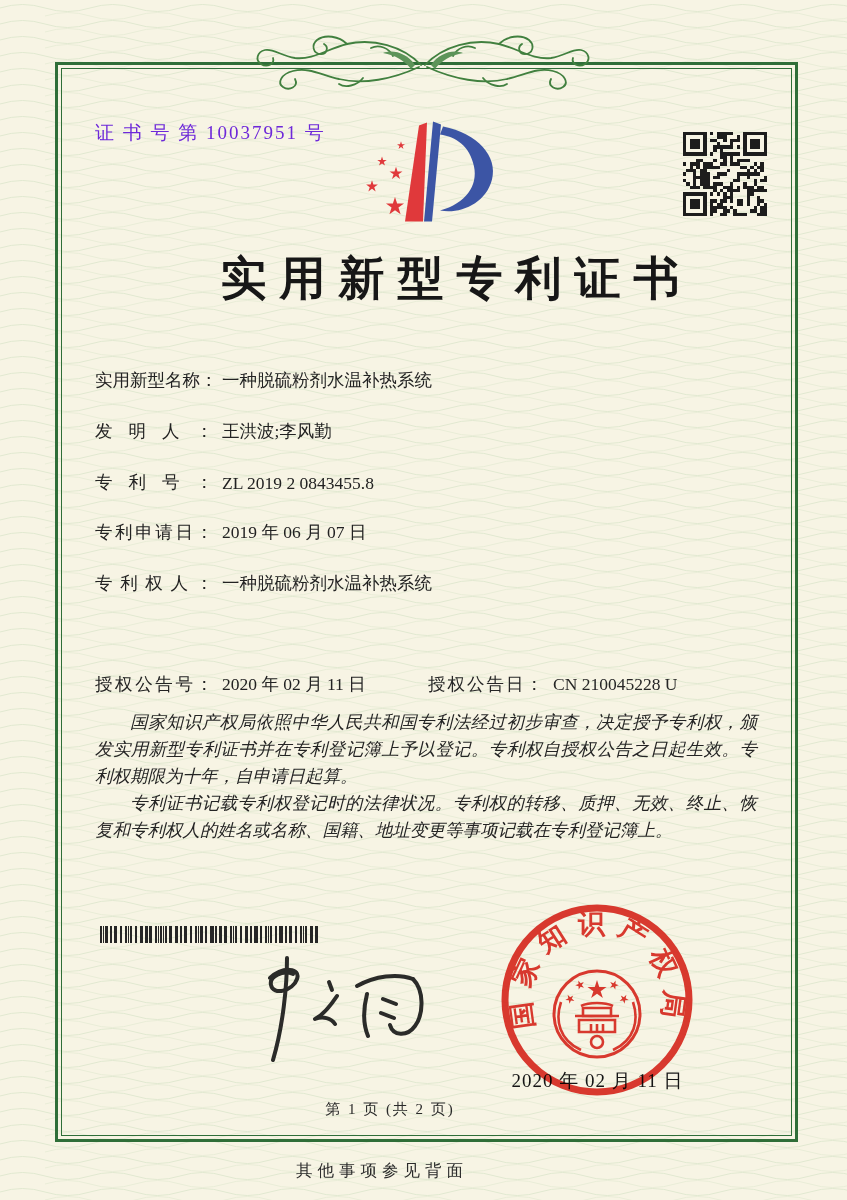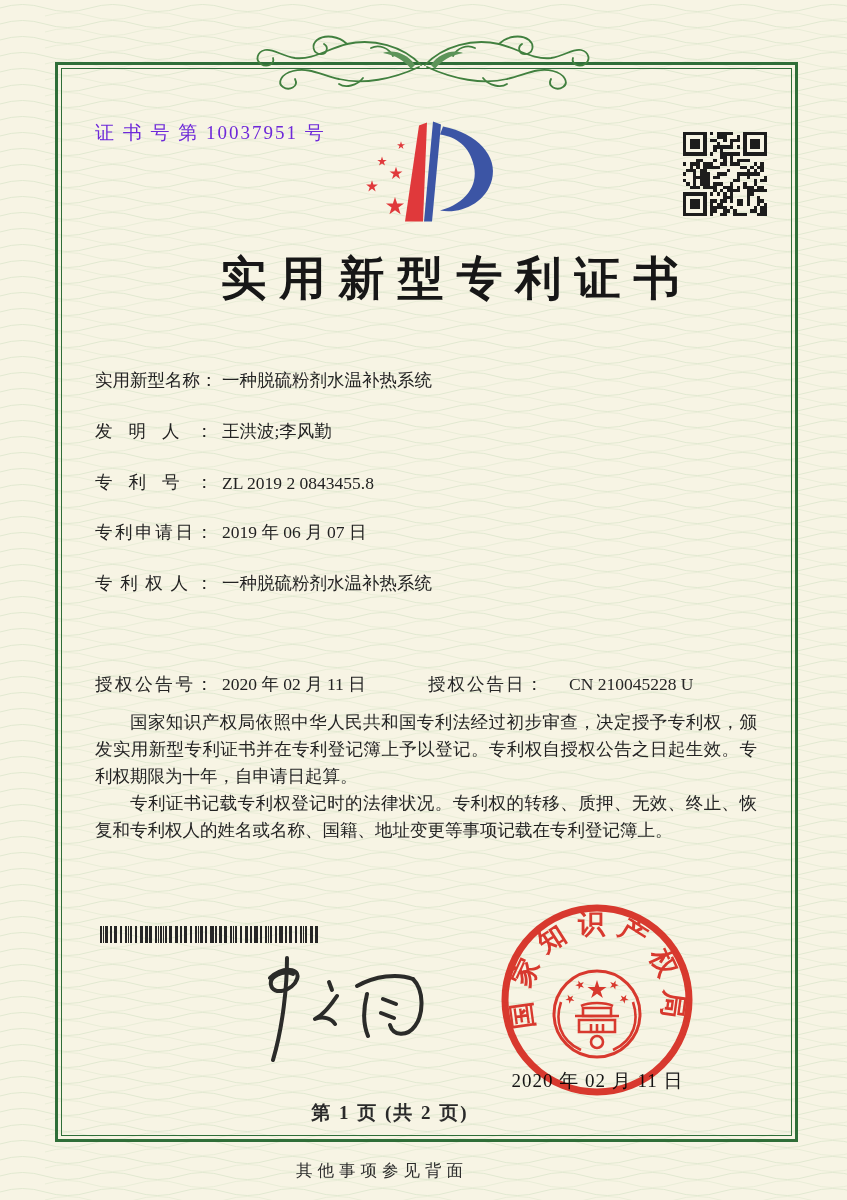--- a/index.html
+++ b/index.html
@@ -36,24 +36,24 @@
     letter-spacing:13px;color:#171717;
   }
   .field{position:absolute;left:95px;font-size:17.5px;color:#222;white-space:nowrap;}
   .field .lbl{
     display:inline-block;width:118px;vertical-align:bottom;
     text-align:justify;text-align-last:justify;
   }
   .field .val{margin-left:9px;}
   .grant-no{position:absolute;left:428px;top:672px;font-size:17.5px;white-space:nowrap;}
   .grant-no .lbl{letter-spacing:2px;}
-  .grant-no .val{margin-left:24px;}
+  .grant-no .val{margin-left:8px;}
   .paras{
     position:absolute;left:95px;top:709px;width:662px;
-    font-size:17.5px;line-height:27px;text-align:justify;color:#242424;
+    font-size:17.5px;line-height:27px;text-align:justify;color:#242424;font-style:italic;
   }
   .paras p{margin:0;text-indent:2em;}
   .barcode{
     position:absolute;left:100px;top:926px;width:220px;height:17px;
     background-image:
       repeating-linear-gradient(90deg,#262626 0 2px,transparent 2px 5px),
       repeating-linear-gradient(90deg,#262626 0 1px,transparent 1px 7px),
       repeating-linear-gradient(90deg,transparent 0 3px,#262626 3px 4px,transparent 4px 11px);
   }
   .officer{position:absolute;left:97px;top:983px;font-size:19px;color:#1e1e1e;}
@@ -62,21 +62,21 @@
   .seal{
     position:absolute;left:495px;top:898px;width:204px;height:204px;
     mix-blend-mode:multiply;opacity:.92;
   }
   .seal-date{
     position:absolute;left:505px;top:1068px;width:185px;
     text-align:center;font-size:19px;color:#151515;letter-spacing:1px;
   }
   .page-no{
     position:absolute;left:55px;top:1100px;width:670px;
-    text-align:center;font-size:19px;letter-spacing:2px;color:#2a2a2a;font-weight:bold;
+    text-align:center;font-size:15px;letter-spacing:2px;color:#2a2a2a;
   }
   .back-note{
     position:absolute;left:0;top:1160px;width:764px;
     text-align:center;font-size:16.5px;letter-spacing:5px;color:#2a2a2a;
   }
 </style>
 </head>
 <body>
 
 <div class="page">

